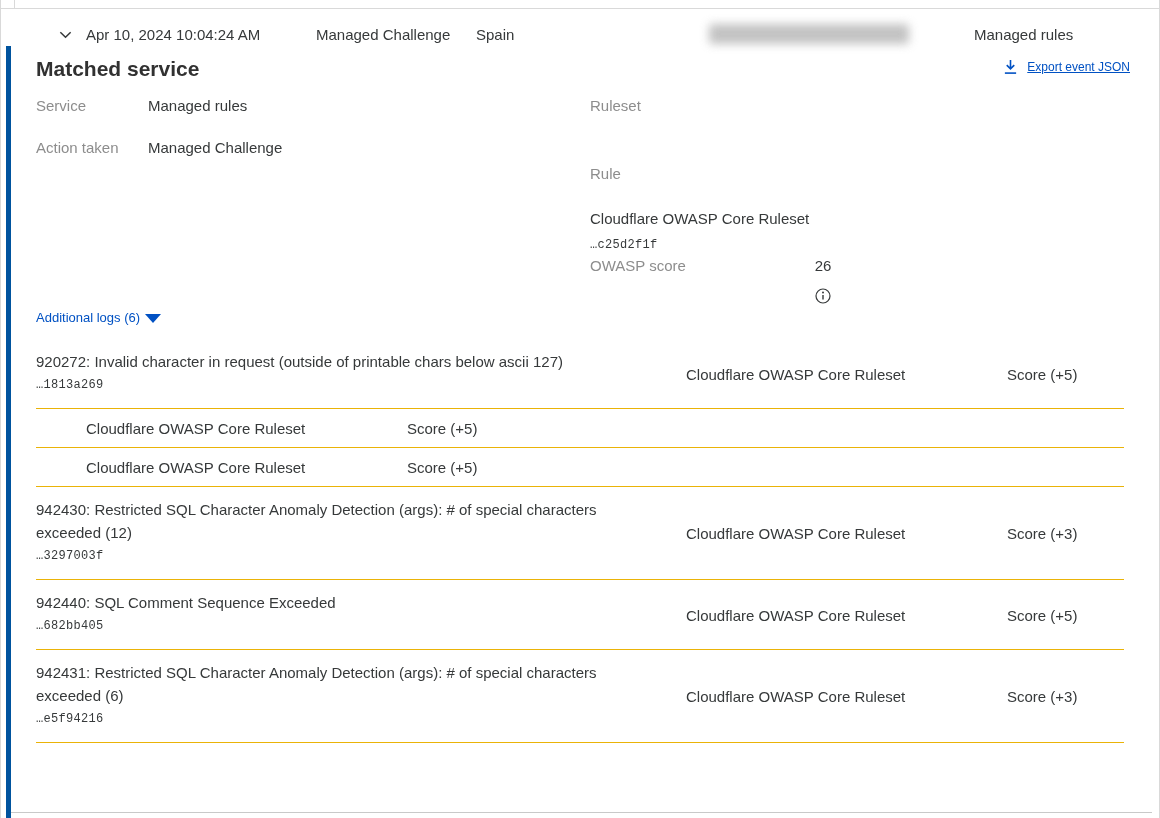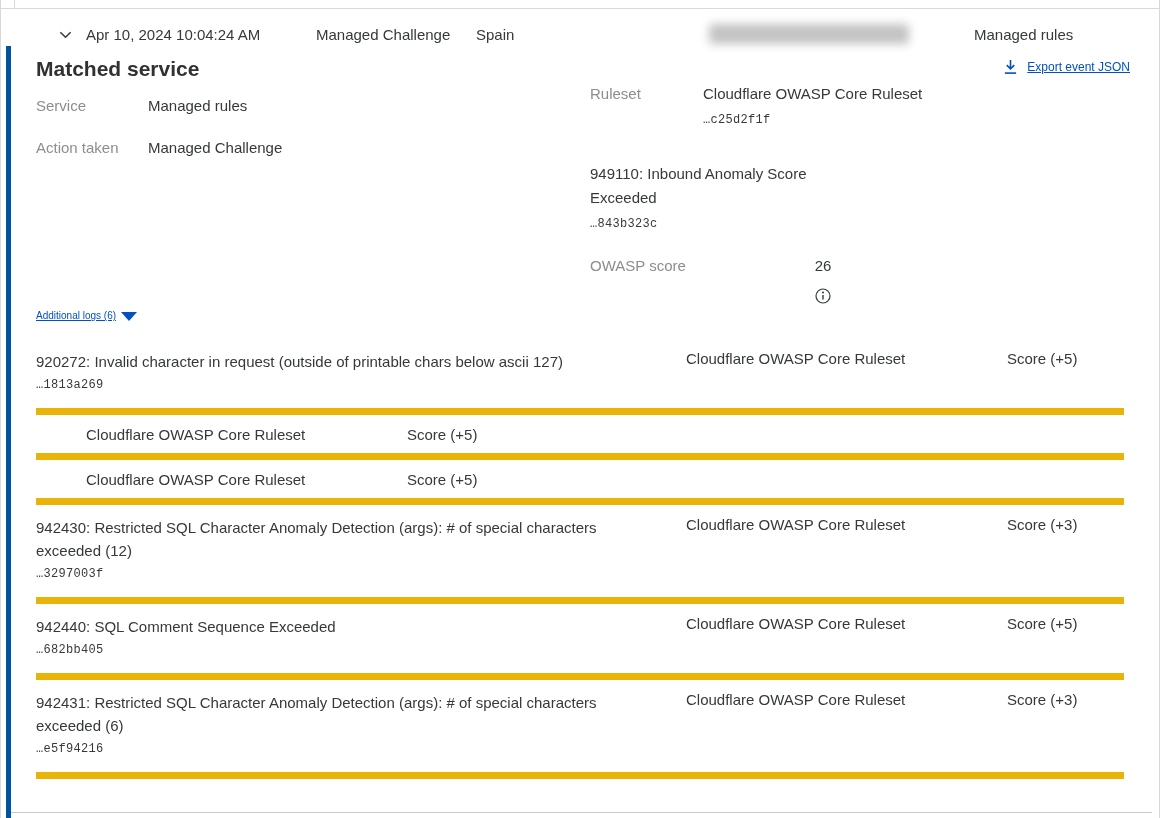--- a/index.html
+++ b/index.html
@@ -30,34 +30,34 @@
 
   .field-label{color:#8d8d8d;}
   .lf-row{position:absolute;left:36px;display:flex;line-height:22px;}
   .lf-row .field-label{width:112px;flex:0 0 112px;}
   .lf-0{top:95px;}
   .lf-1{top:137px;}
 
   .rf{position:absolute;left:590px;display:flex;line-height:24px;}
   .rf .field-label{width:113px;flex:0 0 113px;}
   .rf .val{width:240px;}
-  .rf-0{top:82px;}
+  .rf-0{top:94px;flex-direction:column;}
   .rf-1{top:162px;}
   .rf-2{top:254px;}
   .mono{font-family:Liberation Mono, monospace;font-size:12px;letter-spacing:.3px;}
   .owasp-val{display:flex;align-items:center;gap:10px;flex-direction:column;}
   .info-icon{display:inline-flex;cursor:pointer;}
 
   .addl-link{position:absolute;top:310px;left:36px;display:flex;align-items:center;gap:5px;color:#0051c3;cursor:pointer;}
-  .addl-link .lbl{text-decoration:underline;font-size:10px;}
+  .addl-link .lbl{font-size:13px;}
   .caret-down{width:0;height:0;border-left:8px solid transparent;border-right:8px solid transparent;border-top:9px solid #0051c3;margin-top:2px;}
 
   
   .logs{position:absolute;top:339px;left:36px;width:1088px;}
-  .log-row{display:flex;border-bottom:7px solid #eab308;padding:11px 0 10px 0;}
+  .log-row{display:flex;align-items:center;border-bottom:1px solid #eab308;padding:11px 0 10px 0;}
   .log-desc-cell{flex:0 0 600px;align-self:center;}
   .log-desc{line-height:23px;}
   .log-hash{line-height:25px;}
   .log-ruleset{flex:0 0 320px;padding-left:50px;box-sizing:border-box;}
   .log-score{flex:1;padding-left:51px;box-sizing:border-box;}
 
   .panel-bottom-border{position:absolute;top:812px;left:11px;right:8px;height:1px;background:#c9c9c9;}
 
   svg{display:block;}
 </style>
@@ -105,24 +105,21 @@
 </div>
 
 <div class="rf rf-0">
   <span class="field-label">Ruleset</span>
   <span class="val">
     <span>Cloudflare OWASP Core Ruleset</span><br>
     <span class="mono">…c25d2f1f</span>
   </span>
 </div>
 <div class="rf rf-1">
-  <span class="val">
-    <span>949110: Inbound Anomaly Score Exceeded</span><br>
-    <span class="mono">…843b323c</span>
-  </span>
+  <span class="field-label">Rule</span>
 </div>
 <div class="rf rf-2">
   <span class="field-label">OWASP score</span>
   <span class="val owasp-val">
     <span>26</span>
     <span class="info-icon">
       <svg width="16" height="16" viewBox="0 0 16 16">
         <circle cx="8" cy="8" r="7" fill="none" stroke="#36393a" stroke-width="1.2"></circle>
         <circle cx="8" cy="4.6" r="1" fill="#36393a"></circle>
         <path d="M8 7 L8 11.6" stroke="#36393a" stroke-width="1.4"></path>

